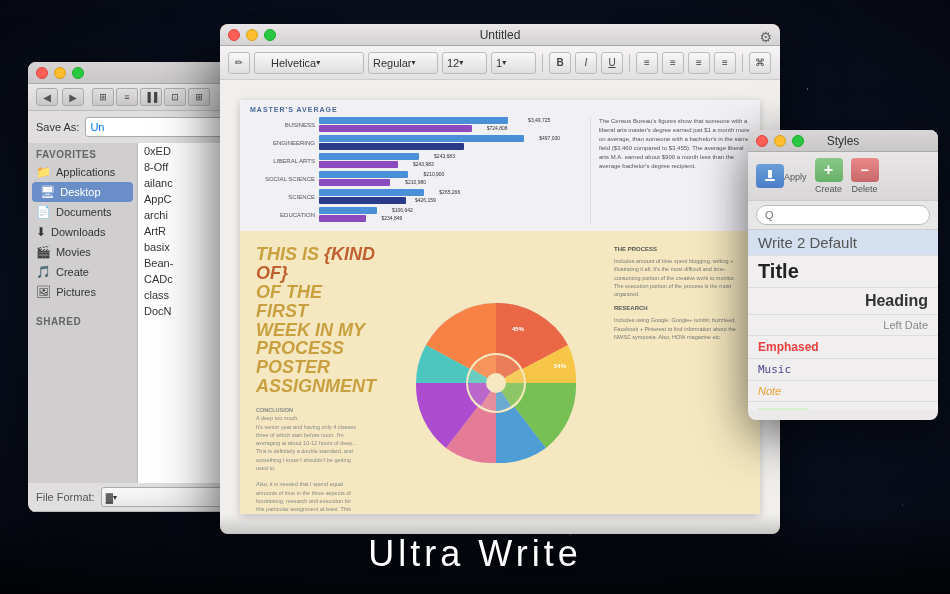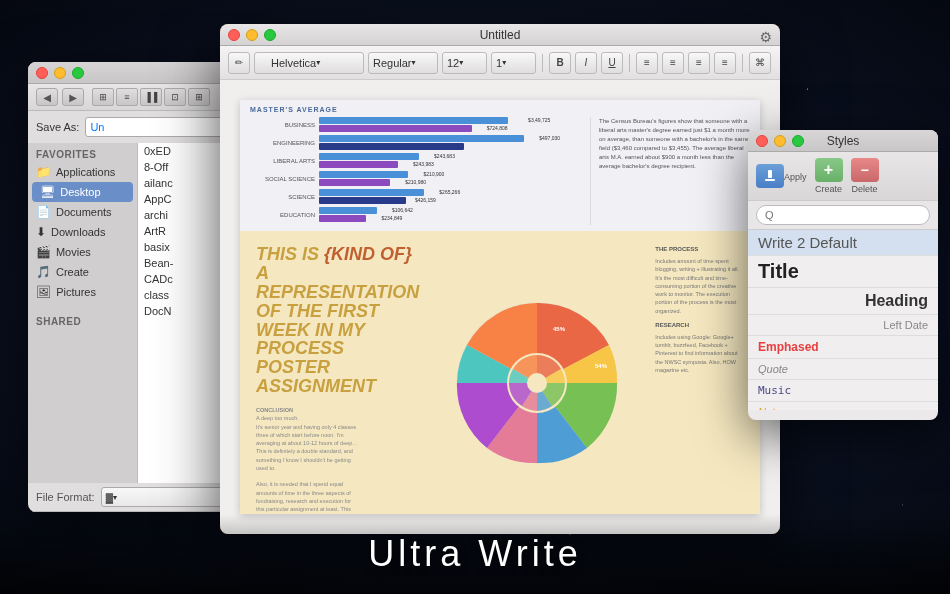--- a/index.html
+++ b/index.html
@@ -813,21 +813,20 @@
           <div style="width:160px;font-size:6px;color:#555;line-height:1.5;padding-left:8px;border-left:1px solid #ddd;">
             The Census Bureau's figures show that someone with a liberal arts master's degree earned just $1 a month more on average, than someone with a bachelor's in the same field ($3,460 compared to $3,455). The average liberal arts M.A. earned about $900 a month less than the average bachelor's degree recipient.
           </div>
         </div>
       </div>
 
       <div style="background:#f5e8c0; padding:14px 16px; display:flex; gap:28px; min-height:220px;">
         <div style="flex:1;">
           <div style="font-size:18px;font-weight:900;color:#c8a040;line-height:1.05;text-transform:uppercase;font-style:italic;">
             <span>THIS IS <span style="color:#c06030;">{KIND OF}</span><br></span>
-            <span>A REPRESENTATION<br></span>
             <span>OF THE FIRST<br></span>
             <span>WEEK IN MY<br></span>
             <span>PROCESS<br></span>
             <span>POSTER<br></span>
             <span>ASSIGNMENT</span>
           </div>
 
           <div style="margin-top:10px;font-size:5.5px;color:#888;line-height:1.5;">
             <strong>CONCLUSION</strong><br>
             A deep too much.<br>
@@ -940,23 +939,20 @@
     </div>
 
     <div class="style-item">
       <div class="style-left-date" style="padding:0;text-align:right;">Left Date</div>
     </div>
 
     <div class="style-item">
       <div class="style-emphased" style="padding:0;">Emphased</div>
     </div>
 
-    <div class="style-item">
-      <div class="style-quote" style="padding:0;">Quote</div>
-    </div>
 
     <div class="style-item">
       <div class="style-code" style="padding:0;">Music</div>
     </div>
 
     <div class="style-item">
       <div class="style-note" style="padding:0;">Note</div>
     </div>
 
     <div class="style-item">

